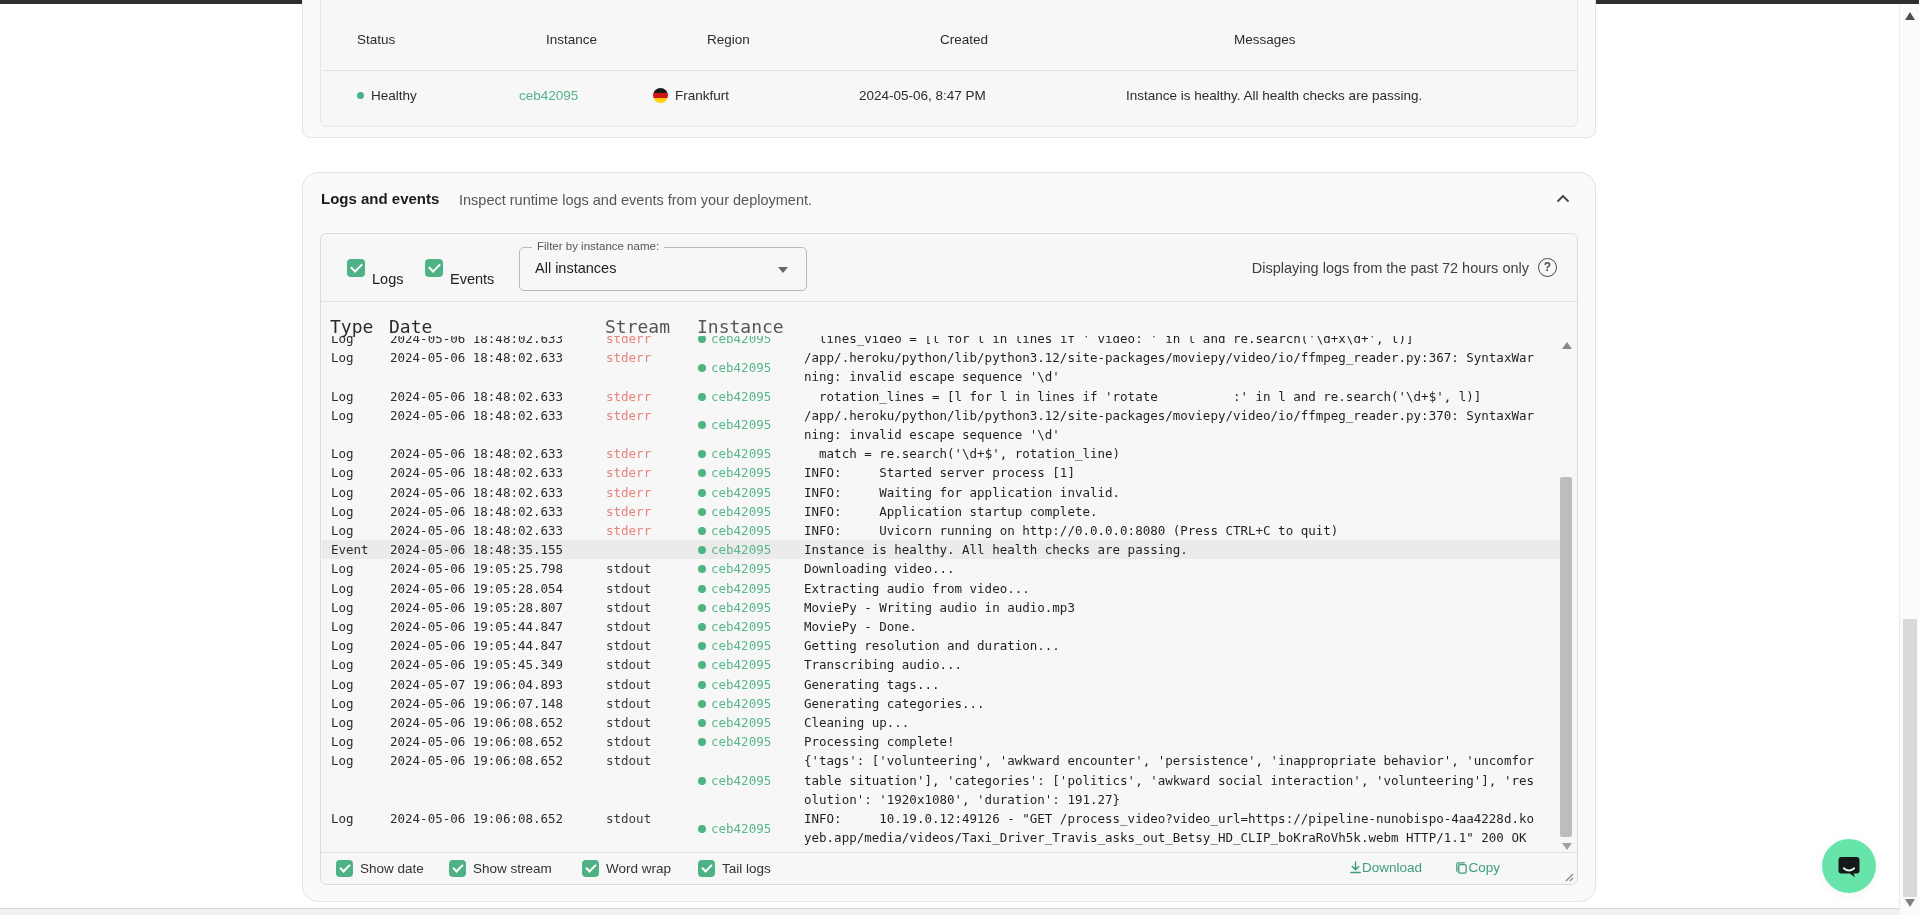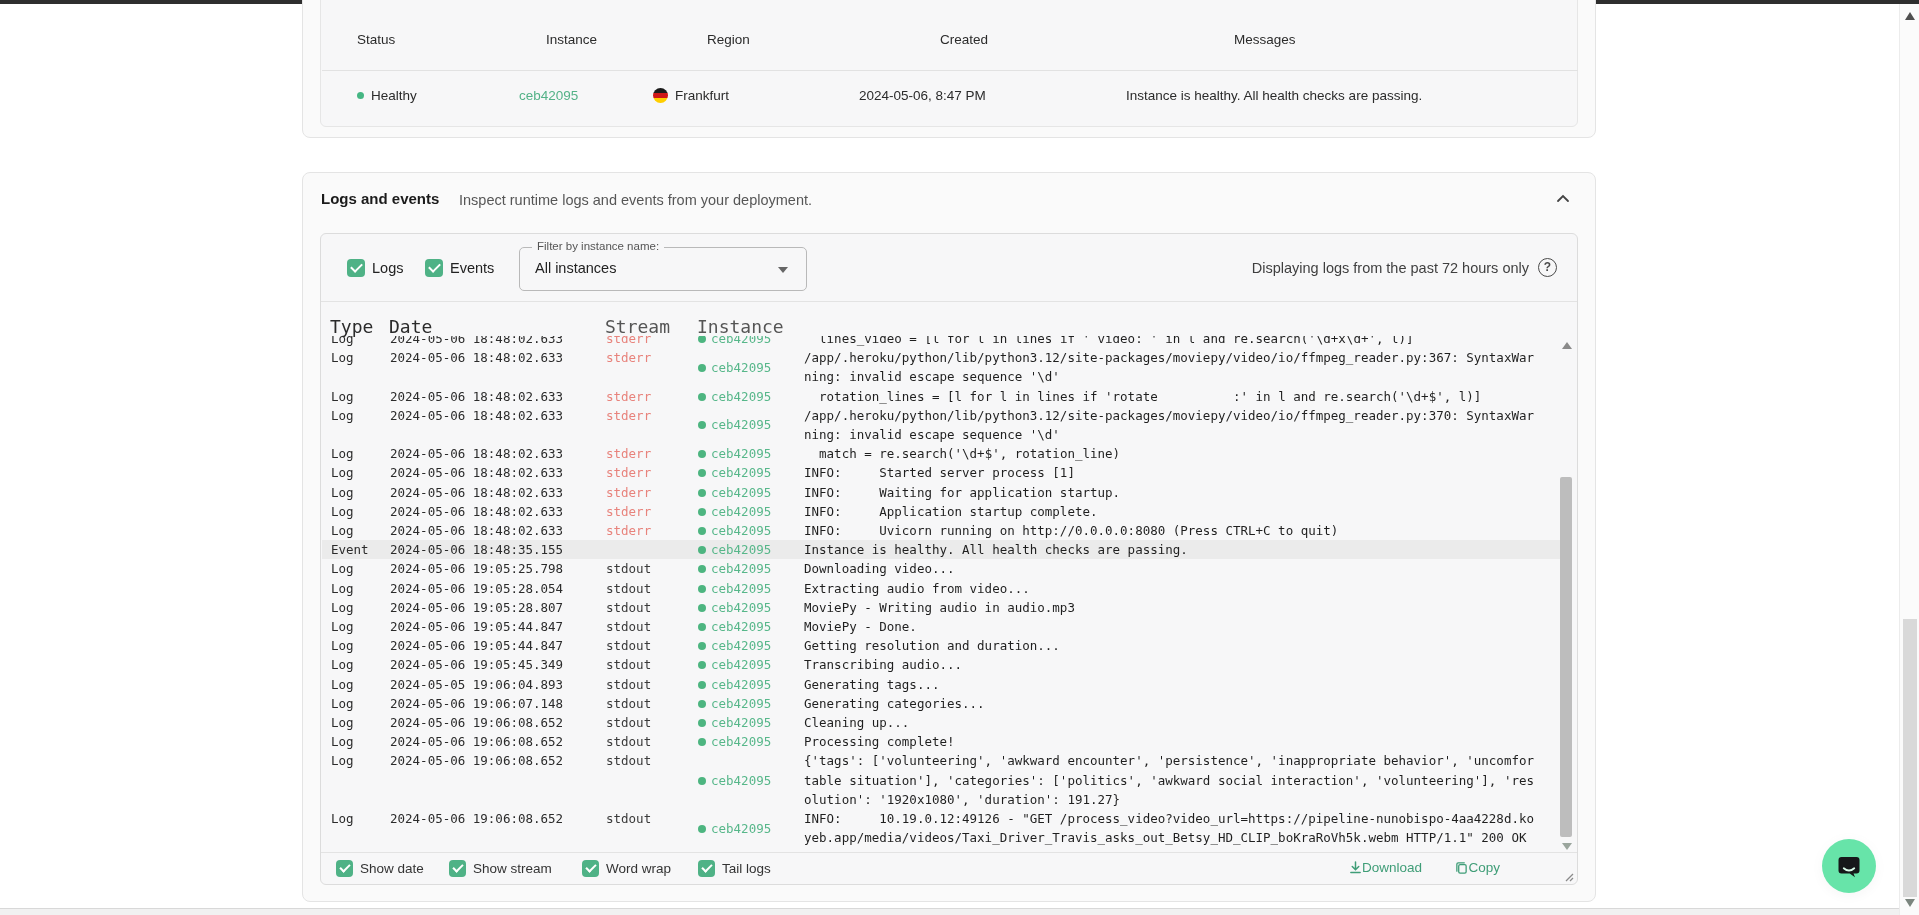--- a/index.html
+++ b/index.html
@@ -4,21 +4,21 @@
 <style>
   * { margin:0; padding:0; box-sizing:border-box; }
   html,body { width:1919px; height:915px; background:#fff; overflow:hidden;
     font-family:"Liberation Sans", sans-serif; }
   .stage { position:absolute; left:0; top:0; width:1919px; height:915px; }
 
   .topbar { position:absolute; left:0; top:0; width:1919px; height:4px; background:#2e2e2e; }
 
   .card { position:absolute; background:#fafafa; border:1px solid #e4e4e4; border-radius:8px; }
   #card-instances { left:302px; top:-22px; width:1294px; height:160px; }
-  #card-logs { left:302px; top:172px; width:1294px; height:730px; }
+  #card-logs { left:302px; top:172px; width:1294px; height:730px;border-radius:16px; }
 
   
   .tbox { position:absolute; left:17px; top:10px; width:1258px; height:138px;
     background:#f7f7f8; border:1px solid #e6e6e6; border-radius:6px; }
   .t-head,.t-row { position:absolute; left:0; width:100%; display:flex; font-size:13.5px;
     color:#2b2b2b; line-height:16px; }
   .t-head { top:42px;gap:27px; }
   .t-row  { top:98px; }
   .tc0{ padding-left:36px; width:198px; } .tc1{ width:134px; } .tc2{ width:206px; }
   .tc3{ width:267px; } .tc4{ flex:1; }
@@ -36,21 +36,21 @@
   .lc-sub { position:absolute; left:156px; top:17px; font-size:14.5px; color:#565656; line-height:20px; }
   .chev { position:absolute; right:24px; top:18px; width:16px; height:16px; cursor:pointer; }
 
   
   .panel { position:absolute; left:17px; top:60px; width:1258px; height:652px;
     background:#f7f7f8; border:1px solid #dcdcdc; border-radius:6px; overflow:hidden; }
   .fbar { position:absolute; left:0; top:0; width:100%; height:68px; border-bottom:1px solid #e3e3e3; }
   .cb { position:absolute; width:18px; height:18px; background:#4fb286; border-radius:4px; cursor:pointer; }
   .cb:after { content:""; position:absolute; left:6px; top:2px; width:5px; height:9px;
     border:solid #fff; border-width:0 2px 2px 0; transform:rotate(45deg); }
-  .cb-lab { position:absolute; font-size:14.5px; color:#222; line-height:18px; }
+  .cb-lab { position:absolute; font-size:14.5px; color:#222; line-height:18px;margin-top:11px; }
   #cb-logs { left:26px; top:25px; } #lab-logs { left:51px; top:25px; }
   #cb-events { left:104px; top:25px; } #lab-events { left:129px; top:25px; }
   .fieldset { position:absolute; left:198px; top:13px; width:288px; height:44px;
     border:1px solid #b9b9b9; border-radius:5px; cursor:pointer; }
   .fieldset .flab { position:absolute; left:12px; top:-8px; background:#f7f7f8; padding:0 5px;
     font-size:11.5px; color:#555; }
   .fieldset .fval { position:absolute; left:15px; top:12px; font-size:14.5px; color:#222; }
   .caret { position:absolute; right:18px; top:19px; width:0; height:0;
     border-left:5px solid transparent; border-right:5px solid transparent; border-top:6px solid #666; }
   .notice { position:absolute; right:20px; top:24px; display:flex; align-items:center; gap:9px; }
@@ -214,21 +214,21 @@
             <span class="c-date">2024-05-06 18:48:02.633</span>
             <span class="c-stream s-stderr">stderr</span>
             <span class="c-inst"><span class="idot"></span><span>ceb42095</span></span>
             <span class="c-msg">INFO:     Started server process [1]</span>
           </div>
           <div class="lrow">
             <span class="c-type">Log</span>
             <span class="c-date">2024-05-06 18:48:02.633</span>
             <span class="c-stream s-stderr">stderr</span>
             <span class="c-inst"><span class="idot"></span><span>ceb42095</span></span>
-            <span class="c-msg">INFO:     Waiting for application startup.</span>
+            <span class="c-msg">INFO:     Waiting for application invalid.</span>
           </div>
           <div class="lrow">
             <span class="c-type">Log</span>
             <span class="c-date">2024-05-06 18:48:02.633</span>
             <span class="c-stream s-stderr">stderr</span>
             <span class="c-inst"><span class="idot"></span><span>ceb42095</span></span>
             <span class="c-msg">INFO:     Application startup complete.</span>
           </div>
           <div class="lrow">
             <span class="c-type">Log</span>
@@ -281,21 +281,21 @@
           </div>
           <div class="lrow">
             <span class="c-type">Log</span>
             <span class="c-date">2024-05-06 19:05:45.349</span>
             <span class="c-stream s-stdout">stdout</span>
             <span class="c-inst"><span class="idot"></span><span>ceb42095</span></span>
             <span class="c-msg">Transcribing audio...</span>
           </div>
           <div class="lrow">
             <span class="c-type">Log</span>
-            <span class="c-date">2024-05-05 19:06:04.893</span>
+            <span class="c-date">2024-05-07 19:06:04.893</span>
             <span class="c-stream s-stdout">stdout</span>
             <span class="c-inst"><span class="idot"></span><span>ceb42095</span></span>
             <span class="c-msg">Generating tags...</span>
           </div>
           <div class="lrow">
             <span class="c-type">Log</span>
             <span class="c-date">2024-05-06 19:06:07.148</span>
             <span class="c-stream s-stdout">stdout</span>
             <span class="c-inst"><span class="idot"></span><span>ceb42095</span></span>
             <span class="c-msg">Generating categories...</span>

